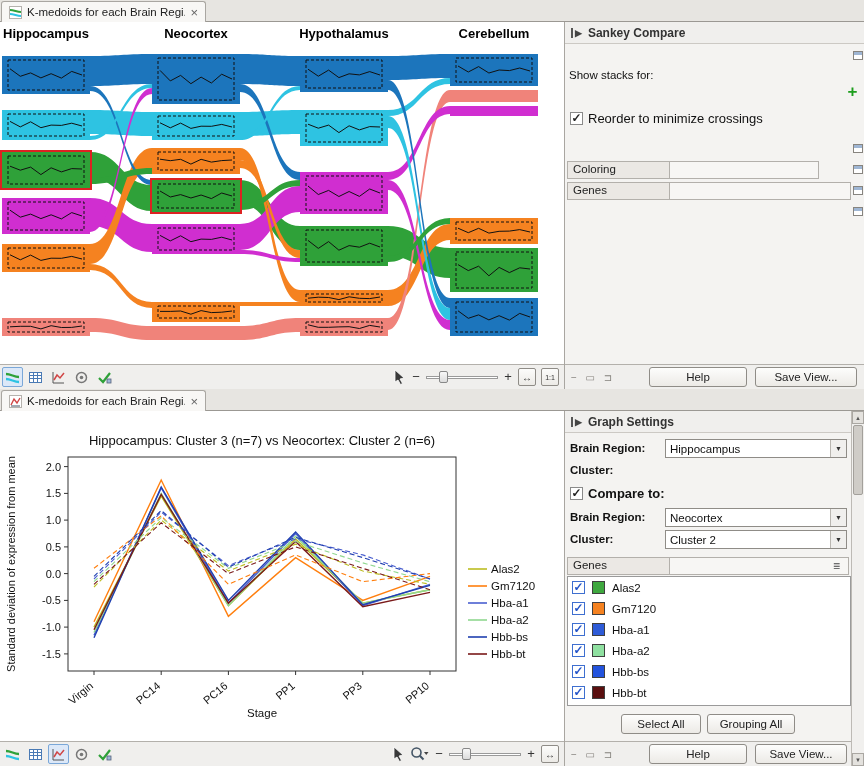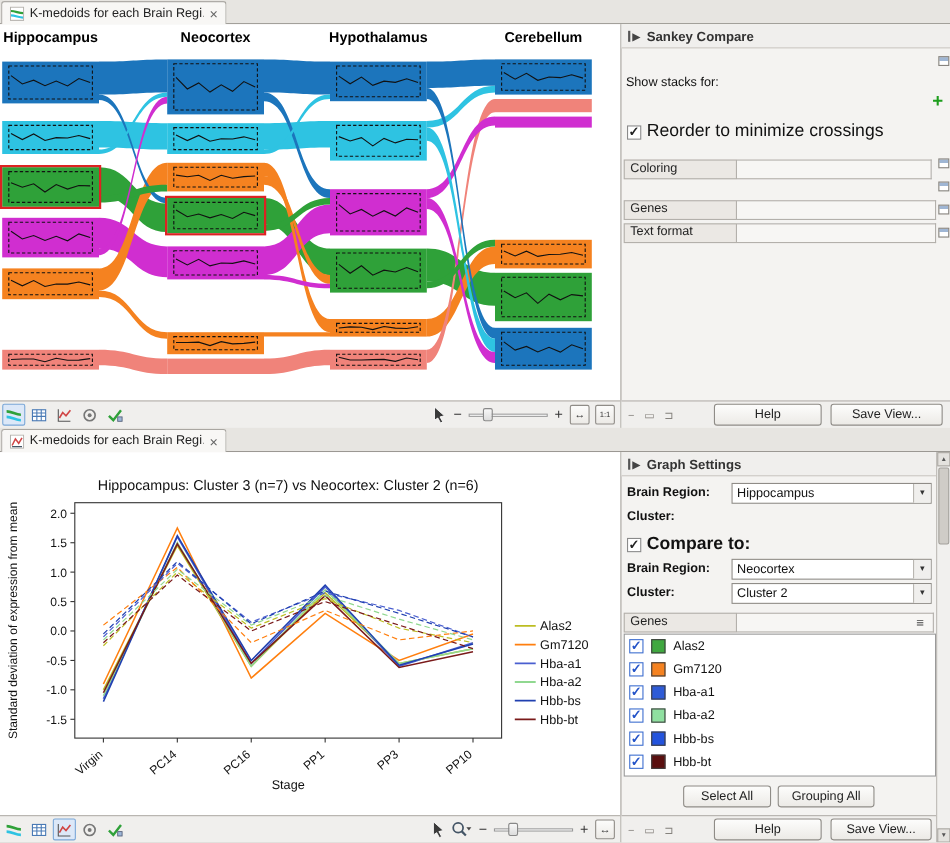--- a/index.html
+++ b/index.html
@@ -21,21 +21,21 @@
   .hdr-arrow{font-size:9px;color:#444;border-left:2px solid #555;padding-left:2px}
 
   .plain-label{position:absolute;font-size:11.5px;color:#111;white-space:nowrap}
   .bold{font-weight:bold}
   .field{position:absolute;height:19px;border:1px solid #8f8c87;background:#fff;font-family:"Liberation Sans",sans-serif;font-size:11.5px;padding:0 4px;color:#111}
   .plusbtn{position:absolute;width:15px;height:15px;color:#1d9e1d;font-size:17px;font-weight:bold;line-height:14px;text-align:center}
 
   .cbrow{position:absolute;display:flex;align-items:center;gap:5px}
   .cb{display:inline-block;width:13px;height:13px;background:#fff;border:1px solid #8a8a8a;font-size:12px;line-height:11px;text-align:center;color:#222;font-weight:bold}
   .cb.blue{border-color:#3e6fd0;color:#2353c8}
-  .cblabel{font-size:16px;color:#111;white-space:nowrap}
+  .cblabel{font-size:13px;color:#111;white-space:nowrap}
 
   .secbar{position:absolute;height:18px;display:flex}
   .secbar .lbl{width:103px;background:#ebe8e4;border:1px solid #b3b0ab;font-size:11.5px;color:#222;padding:1px 5px;white-space:nowrap}
   .secbar .lblfull{flex:1;background:#ebe8e4;border:1px solid #b3b0ab;font-size:11.5px;color:#222;padding:1px 5px}
   .secbar .strip{flex:1;background:#f7f6f4;border:1px solid #b3b0ab;border-left:none}
   .float-icon{position:absolute;width:10px;height:9px;border:1px solid #87847f;background:linear-gradient(#9fb6d4 0 3px,#fff 3px)}
   .burger{position:absolute;font-size:12px;color:#444;line-height:12px}
 
   .btn{position:absolute;height:20px;background:linear-gradient(#fdfdfc,#eceae6);border:1px solid #8f8c87;border-radius:3px;font-size:11.5px;color:#222;display:flex;align-items:center;justify-content:center;white-space:nowrap}
   .dockicons{position:absolute;font-size:10px;color:#85827d;letter-spacing:3px;white-space:nowrap}
@@ -304,34 +304,30 @@
       <span>Sankey Compare</span>
     </div>
     <span class="float-icon" style="left:288px;top:29px"></span>
     <div class="plain-label" style="left:4px;top:47px">Show stacks for:</div>
     <span class="plusbtn" style="left:280px;top:63px">+</span>
     <div class="cbrow" style="left:5px;top:89px">
       <span class="cb">✓</span>
       <span class="cblabel">Reorder to minimize crossings</span>
     </div>
     <span class="float-icon" style="left:288px;top:122px"></span>
-    <div class="secbar" style="left:2px;top:123px;width:280px">
+    <div class="secbar" style="left:2px;top:139px;width:252px">
       <div class="lbl">Coloring</div>
         <div class="strip"></div>
     </div>
     <span class="float-icon" style="left:288px;top:143px"></span>
     <div class="secbar" style="left:2px;top:160px;width:284px">
       <div class="lbl">Genes</div>
         <div class="strip"></div>
     </div>
     <span class="float-icon" style="left:288px;top:164px"></span>
-    <div class="secbar" style="left:2px;top:181px;width:284px">
-      <div class="lbl">Text format</div>
-        <div class="strip"></div>
-    </div>
     <span class="float-icon" style="left:288px;top:185px"></span>
     <div style="position:absolute;left:0;top:342px;width:300px;height:25px;background:#f0efed;border-top:1px solid #b3b0ab">
       <div class="dockicons" style="left:6px;top:7px">− ▭ ⊐</div>
       <div class="btn" style="left:84px;top:2px;width:98px">Help</div>
       <div class="btn" style="left:190px;top:2px;width:102px">Save View...</div>
     </div>
   </div>
 
   <div class="tabbar" style="left:0;top:389px">
     <div class="tab">

